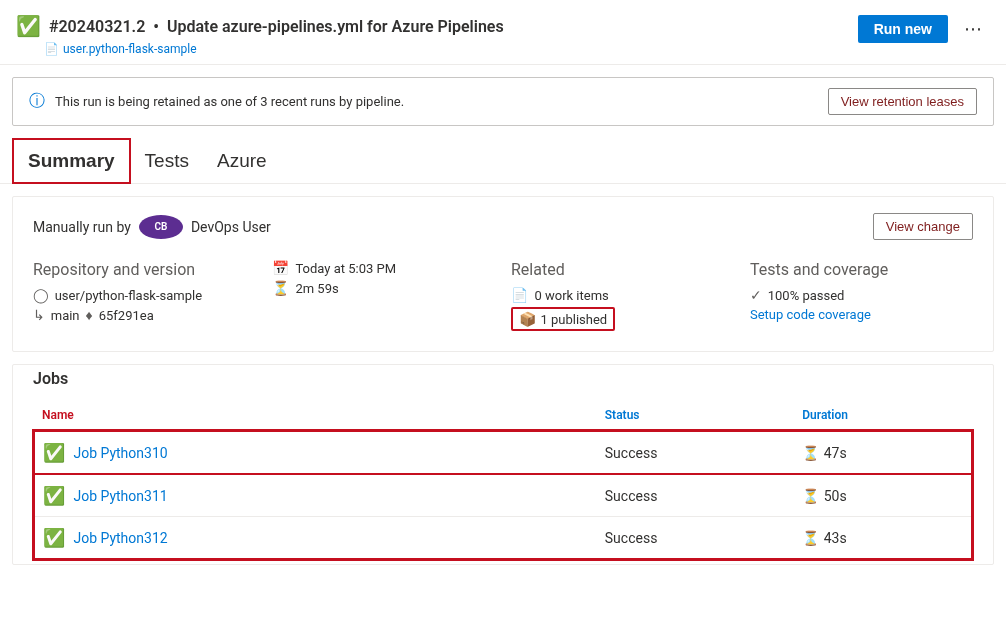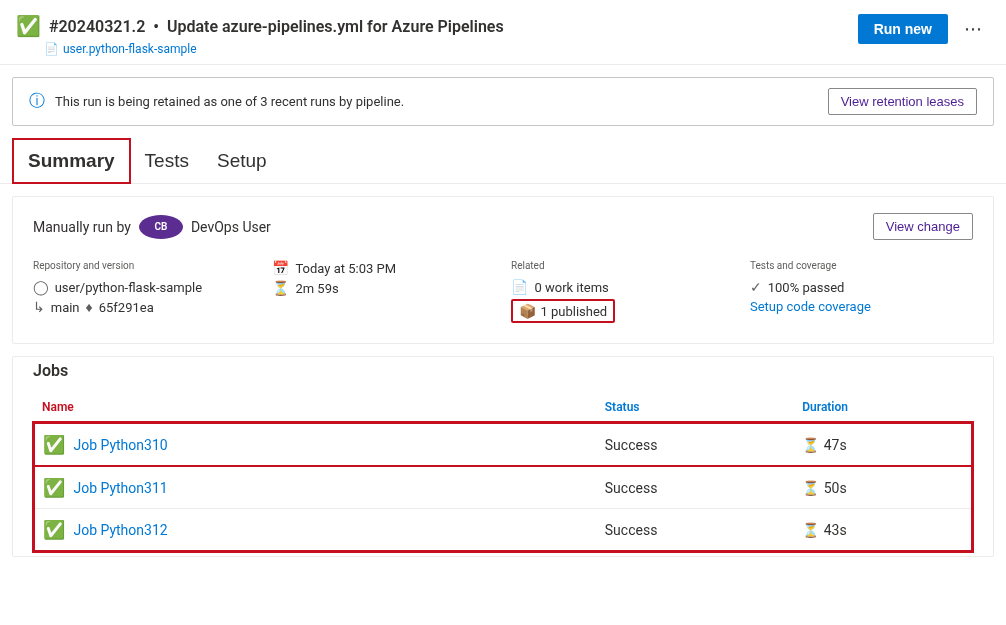--- a/index.html
+++ b/index.html
@@ -46,20 +46,21 @@
       font-size: 12px;
       color: #0078d4;
       cursor: pointer;
       display: flex;
       align-items: center;
       gap: 4px;
       margin-left: 28px;
     }
     .header-actions {
       display: flex;
+      align-items: center;
       gap: 8px;
     }
     .btn-primary {
       background: #0078d4;
       color: #fff;
       border: none;
       padding: 6px 16px;
       border-radius: 2px;
       font-size: 14px;
       cursor: pointer;
@@ -95,21 +96,21 @@
       color: #0078d4;
       font-size: 16px;
     }
     .btn-outline {
       background: #fff;
       border: 1px solid #8a8886;
       padding: 5px 12px;
       border-radius: 2px;
       font-size: 13px;
       cursor: pointer;
-      color: #4c1d95;
+      color: #7f1d1d;
       white-space: nowrap;
     }
     
     .tabs {
       display: flex;
       border-bottom: 1px solid #edebe9;
       padding: 0 12px;
       gap: 0;
     }
     .tab {
@@ -165,21 +166,21 @@
       display: flex;
       align-items: center;
       justify-content: center;
     }
     .summary-grid {
       display: grid;
       grid-template-columns: 1fr 1fr 1fr 1fr;
       gap: 16px;
     }
     .summary-section label {
-      font-size: 10px;
+      font-size: 16px;
       color: #605e5c;
       display: block;
       margin-bottom: 8px;
     }
     .summary-section .value {
       font-size: 13px;
       color: #323130;
       display: flex;
       align-items: center;
       gap: 6px;
@@ -297,21 +298,21 @@
   </div>
 
   <div class="tabs">
     <button class="tab active">
       <span>Summary</span>
     </button>
     <button class="tab">
       <span>Tests</span>
     </button>
     <button class="tab">
-      <span>Setup</span>
+      <span>Azure</span>
     </button>
   </div>
 
   <div class="main-content">
 
     <div class="summary-card">
       <div class="summary-header">
         <div class="manually-run">
           <span>Manually run by</span>
           <div class="user-avatar">

